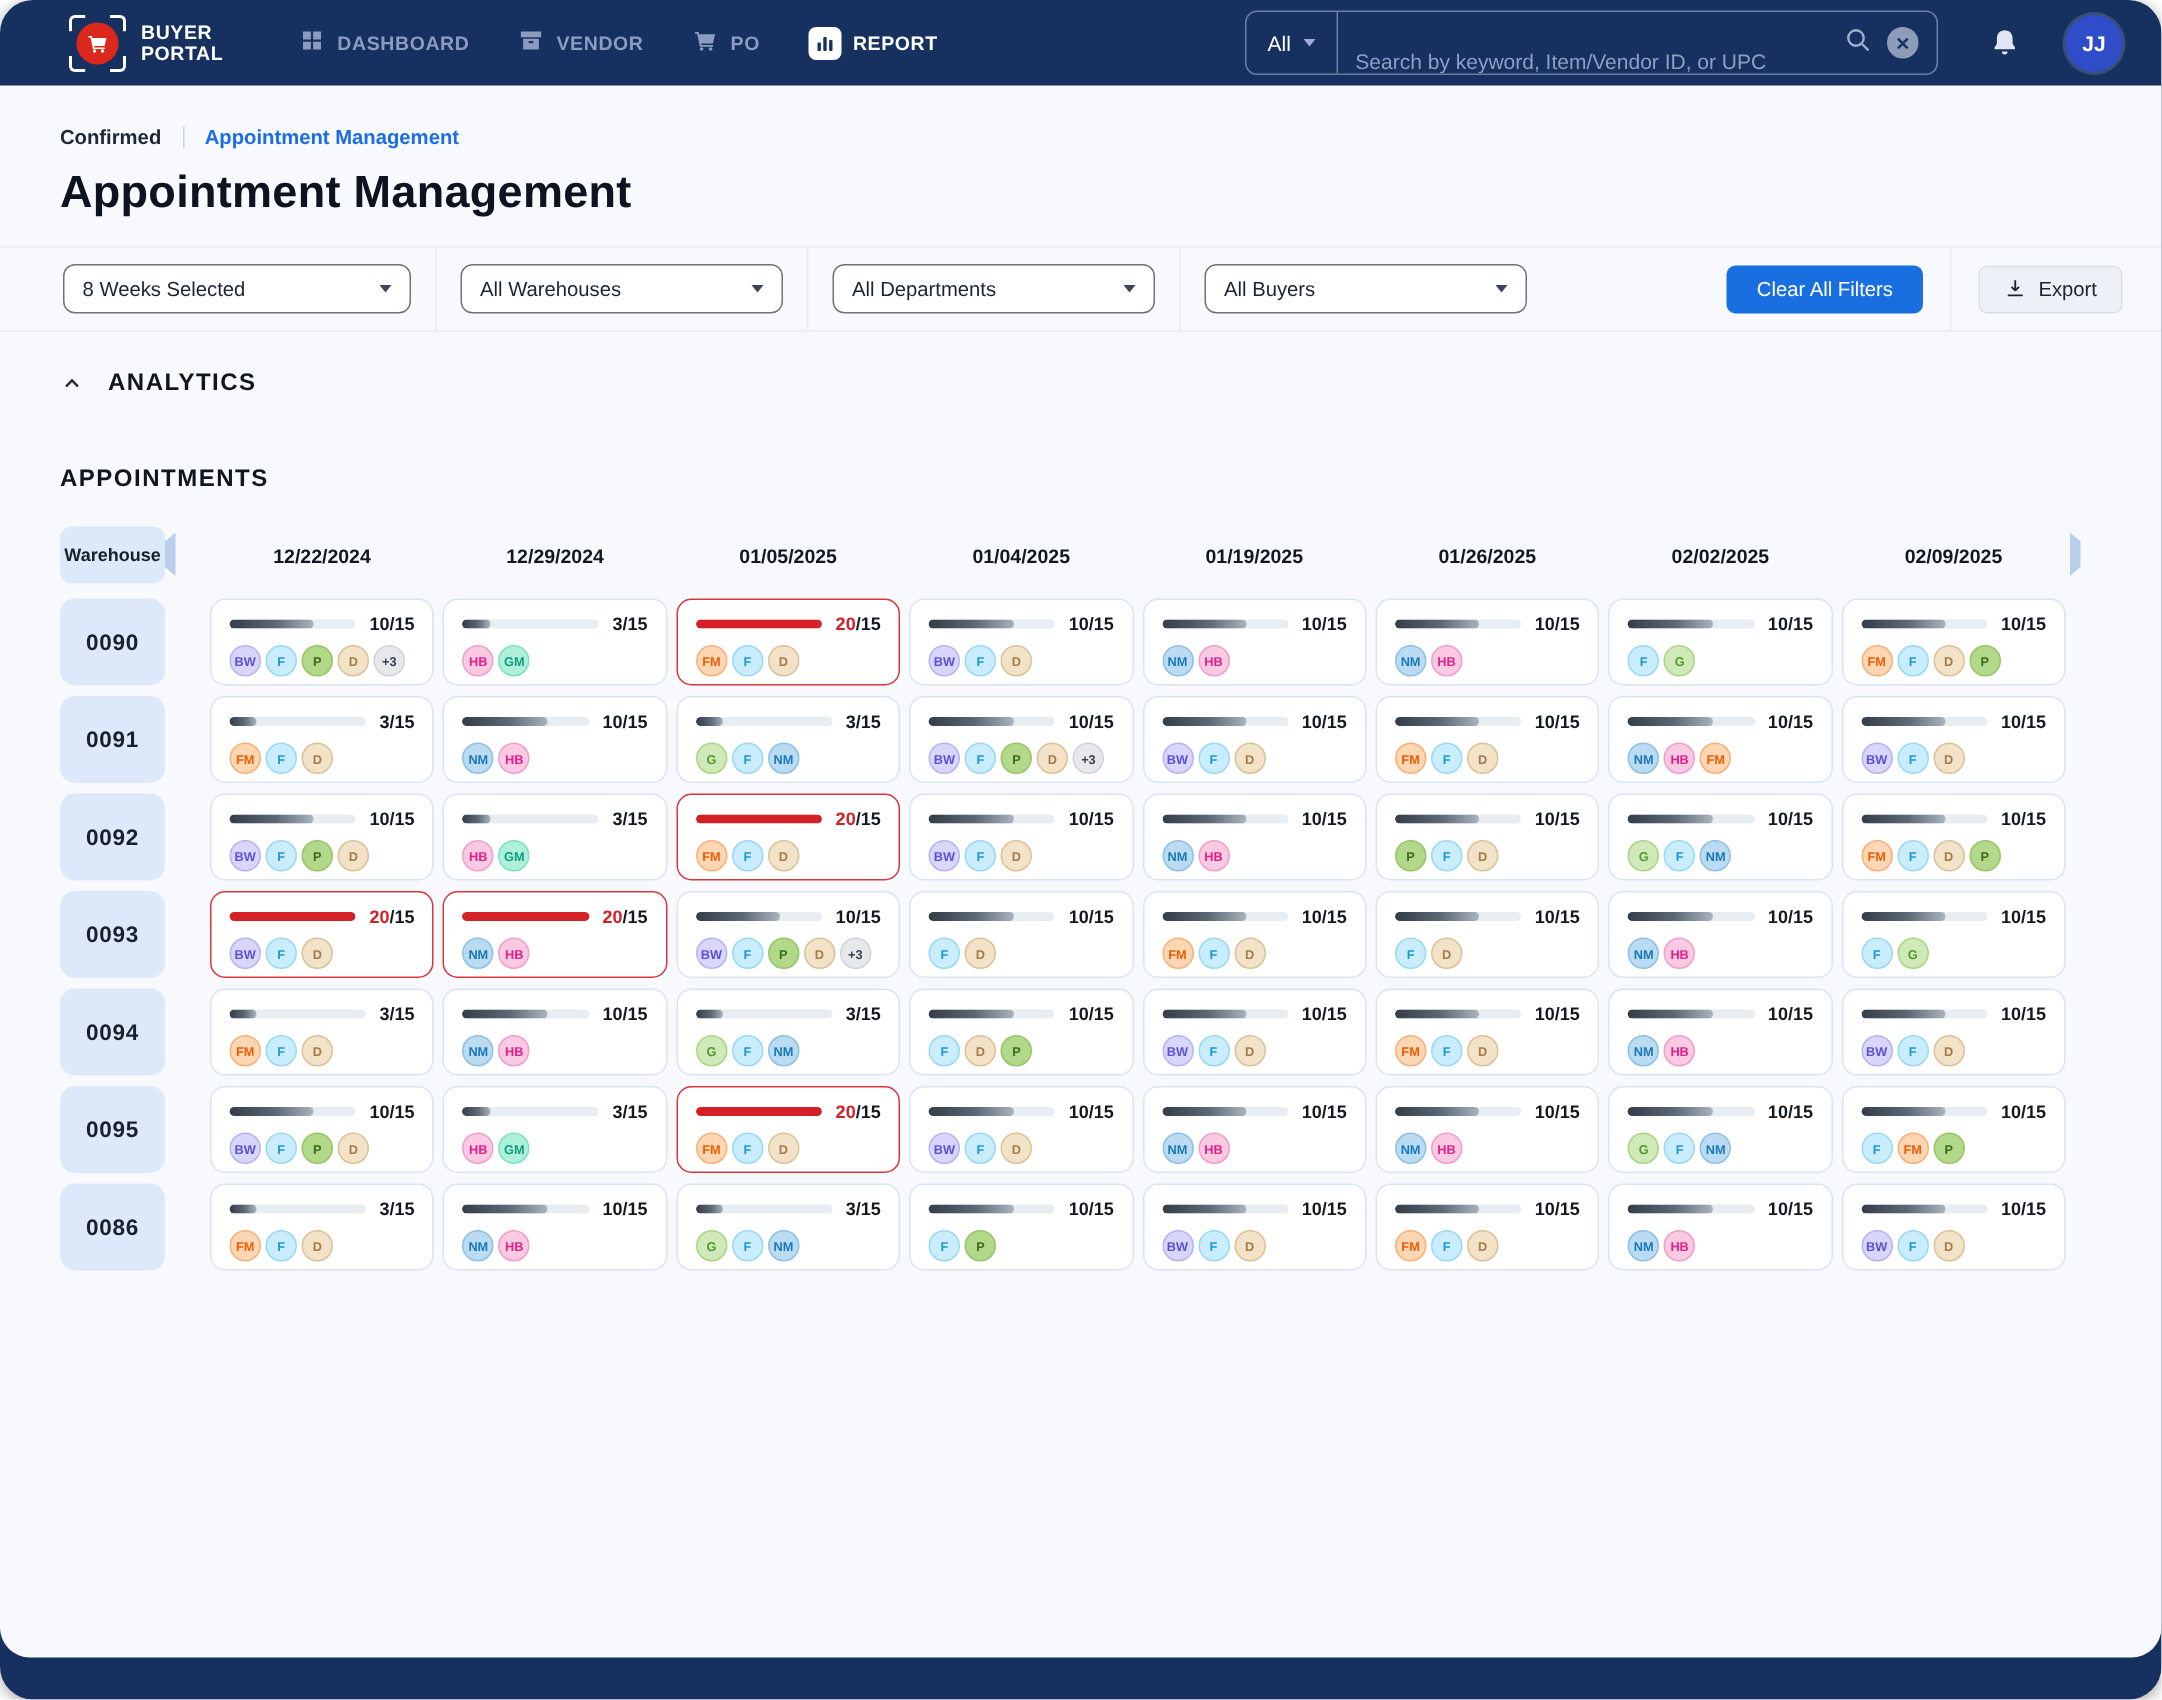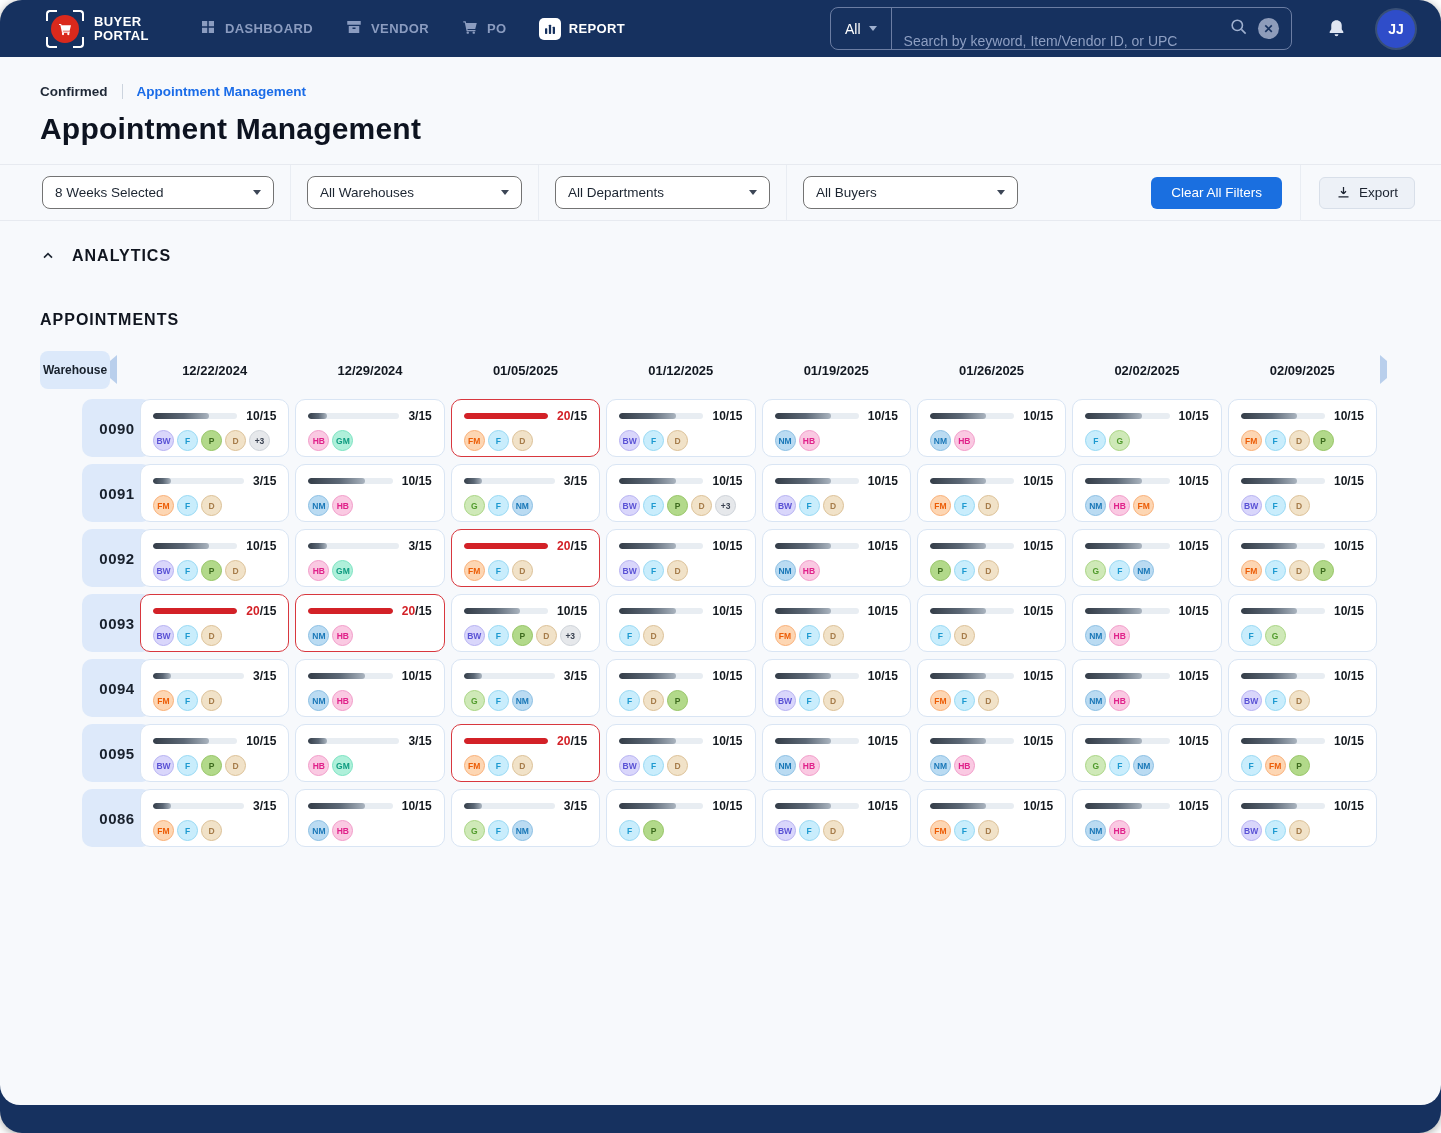--- a/index.html
+++ b/index.html
@@ -98,21 +98,21 @@
   .corner-pill { width:70px; height:38px; background:#dce9fa; border-radius:8px; display:flex;
                  align-items:center; justify-content:center; font-size:12px; font-weight:700; color:#17202b; }
   .date-head { text-align:center; font-size:13px; font-weight:700; color:#121821; }
   .tri { width:0; height:0; cursor:pointer; margin:auto; }
   .tri.left { border-top:6px solid transparent; border-bottom:6px solid transparent; border-right:7px solid #b9cfec; }
   .tri.right { border-top:6px solid transparent; border-bottom:6px solid transparent; border-left:7px solid #b9cfec; }
 
   .body-row { margin-bottom:7px; }
   .wh-pill { width:70px; height:58px; background:#dde9fa; border-radius:10px; display:flex;
              align-items:center; justify-content:center; font-size:15px; font-weight:700;
-             color:#18202c; letter-spacing:.5px;margin-left:42px; }
+             color:#18202c; letter-spacing:.5px; }
   .cell { height:58px; background:#fff; border:1px solid #d9e5f4; border-radius:10px;
           margin:0 3px; padding:9px 12px 0; cursor:pointer; }
   .cell.over { border:1.5px solid #d8373e; }
   .bar-row { display:flex; align-items:center; gap:9px; }
   .track { flex:1; height:6px; background:#e8edf2; border-radius:3px; overflow:hidden; }
   .fill { height:100%; border-radius:3px; background:linear-gradient(90deg,#343d48 0%,#5c6876 55%,#aab4bf 100%); }
   .fill.red { background:#d32127; }
   .ratio { font-size:12px; font-weight:700; color:#14191f; white-space:nowrap; }
   .ratio .ov { color:#d32127; }
   .av-row { display:flex; gap:3px; margin-top:7px; }
@@ -267,21 +267,21 @@
       <div class="sec-title">APPOINTMENTS</div>
 
       <div class="sched">
         <div class="sched-row sched-header">
           <div class="corner-pill">Warehouse</div>
           <div><span class="tri left"></span></div>
 
         <div class="date-head">12/22/2024</div>
             <div class="date-head">12/29/2024</div>
             <div class="date-head">01/05/2025</div>
-            <div class="date-head">01/12/2025</div>
+            <div class="date-head">01/04/2025</div>
             <div class="date-head">01/19/2025</div>
             <div class="date-head">01/26/2025</div>
             <div class="date-head">02/02/2025</div>
             <div class="date-head">02/09/2025</div>
             <div><span class="tri right"></span></div>
           </div>
         <div id="grid-body">
             <div class="sched-row body-row">
               <div class="wh-pill">0090</div>
               <div></div>

